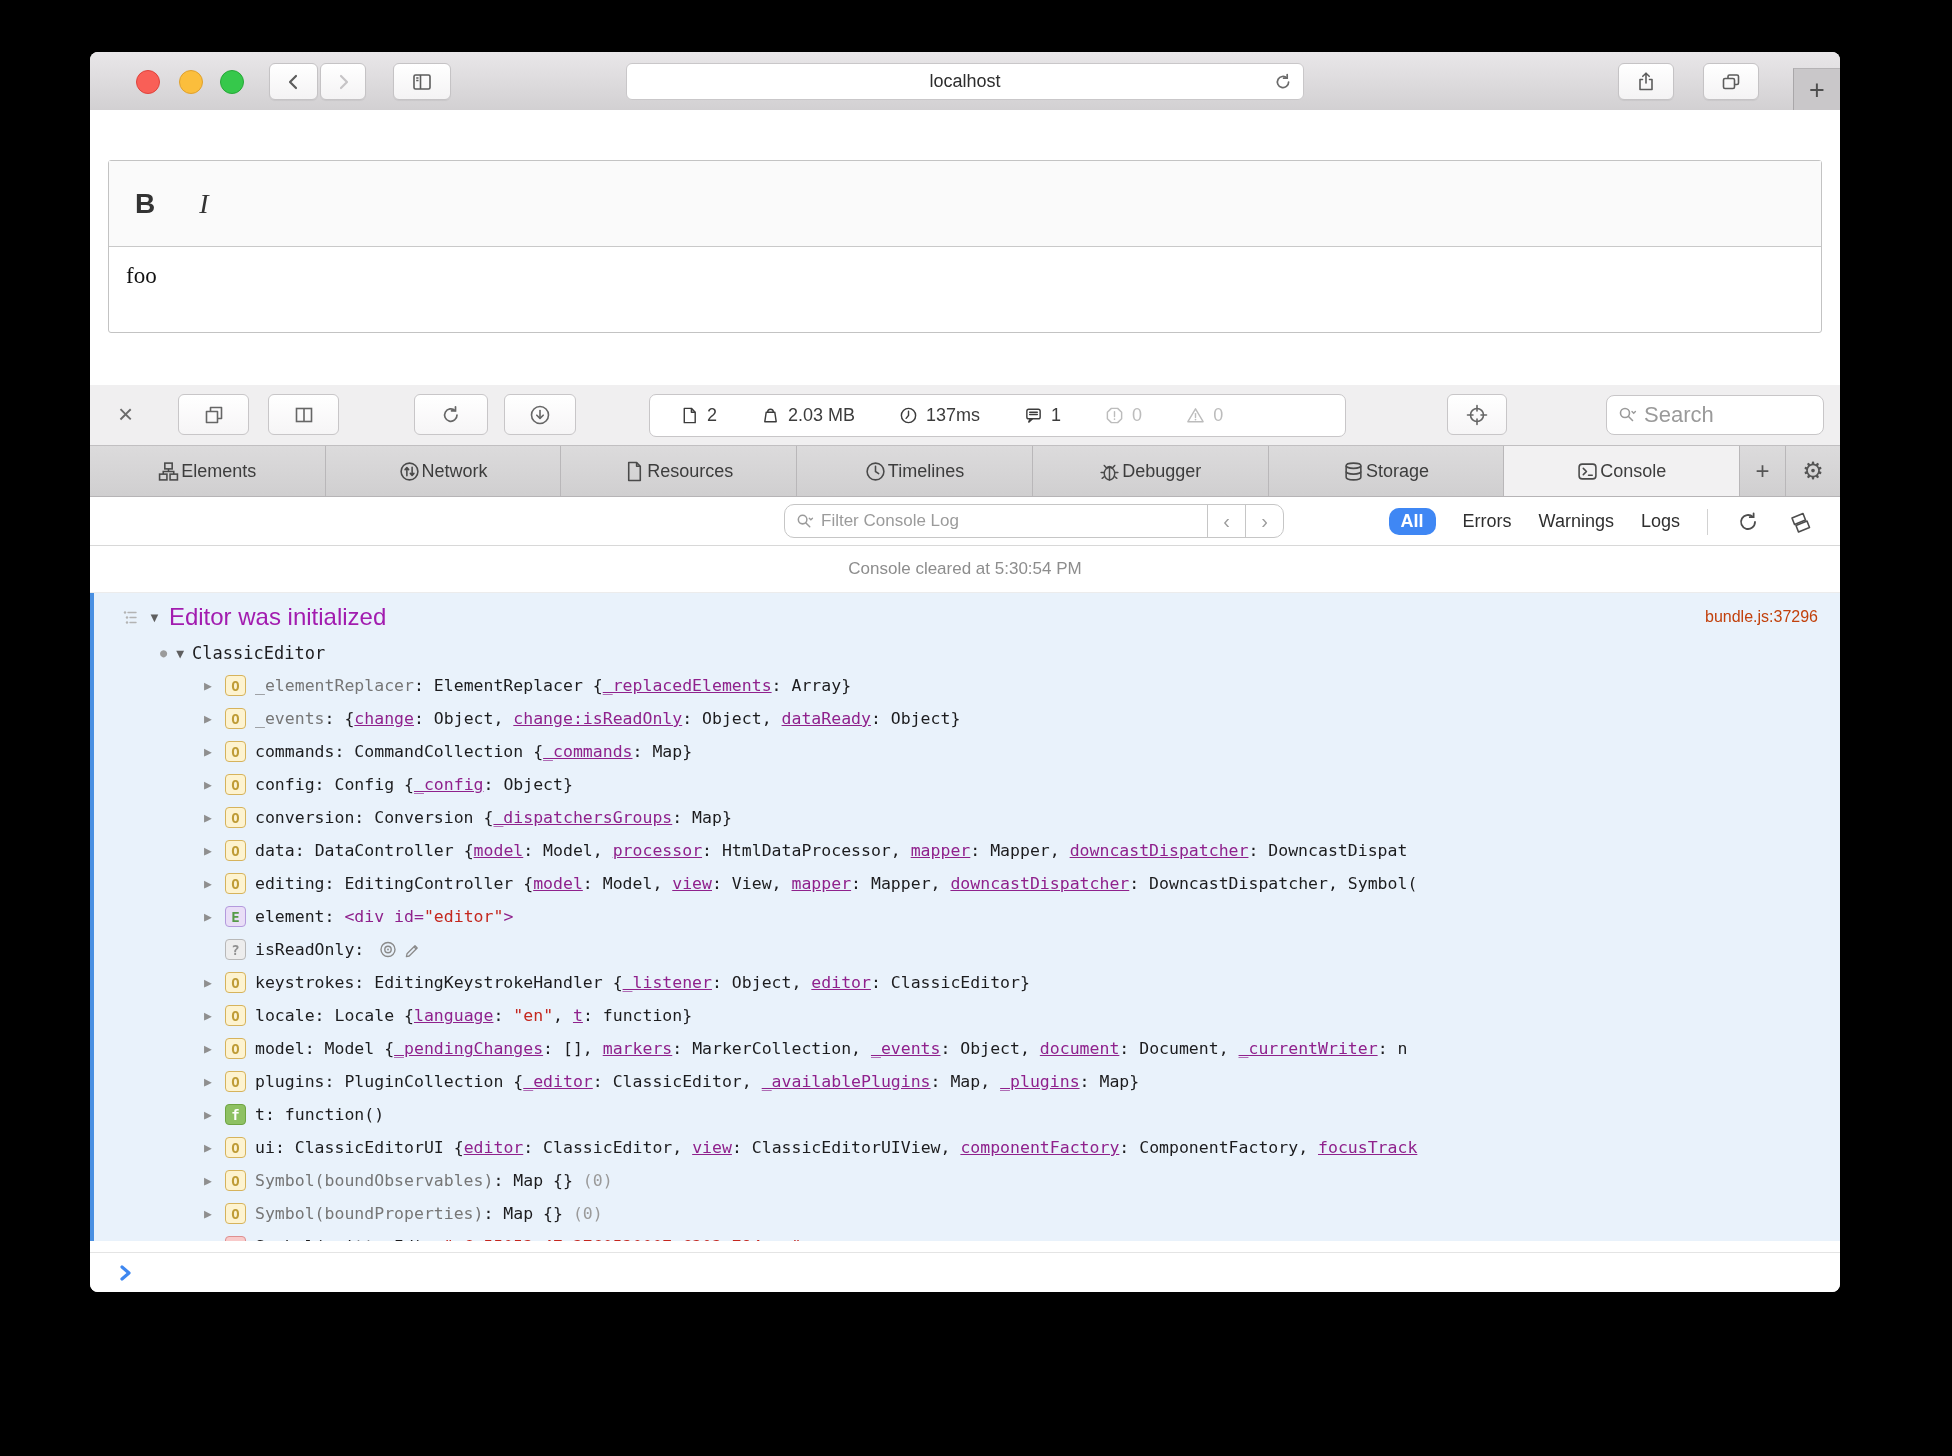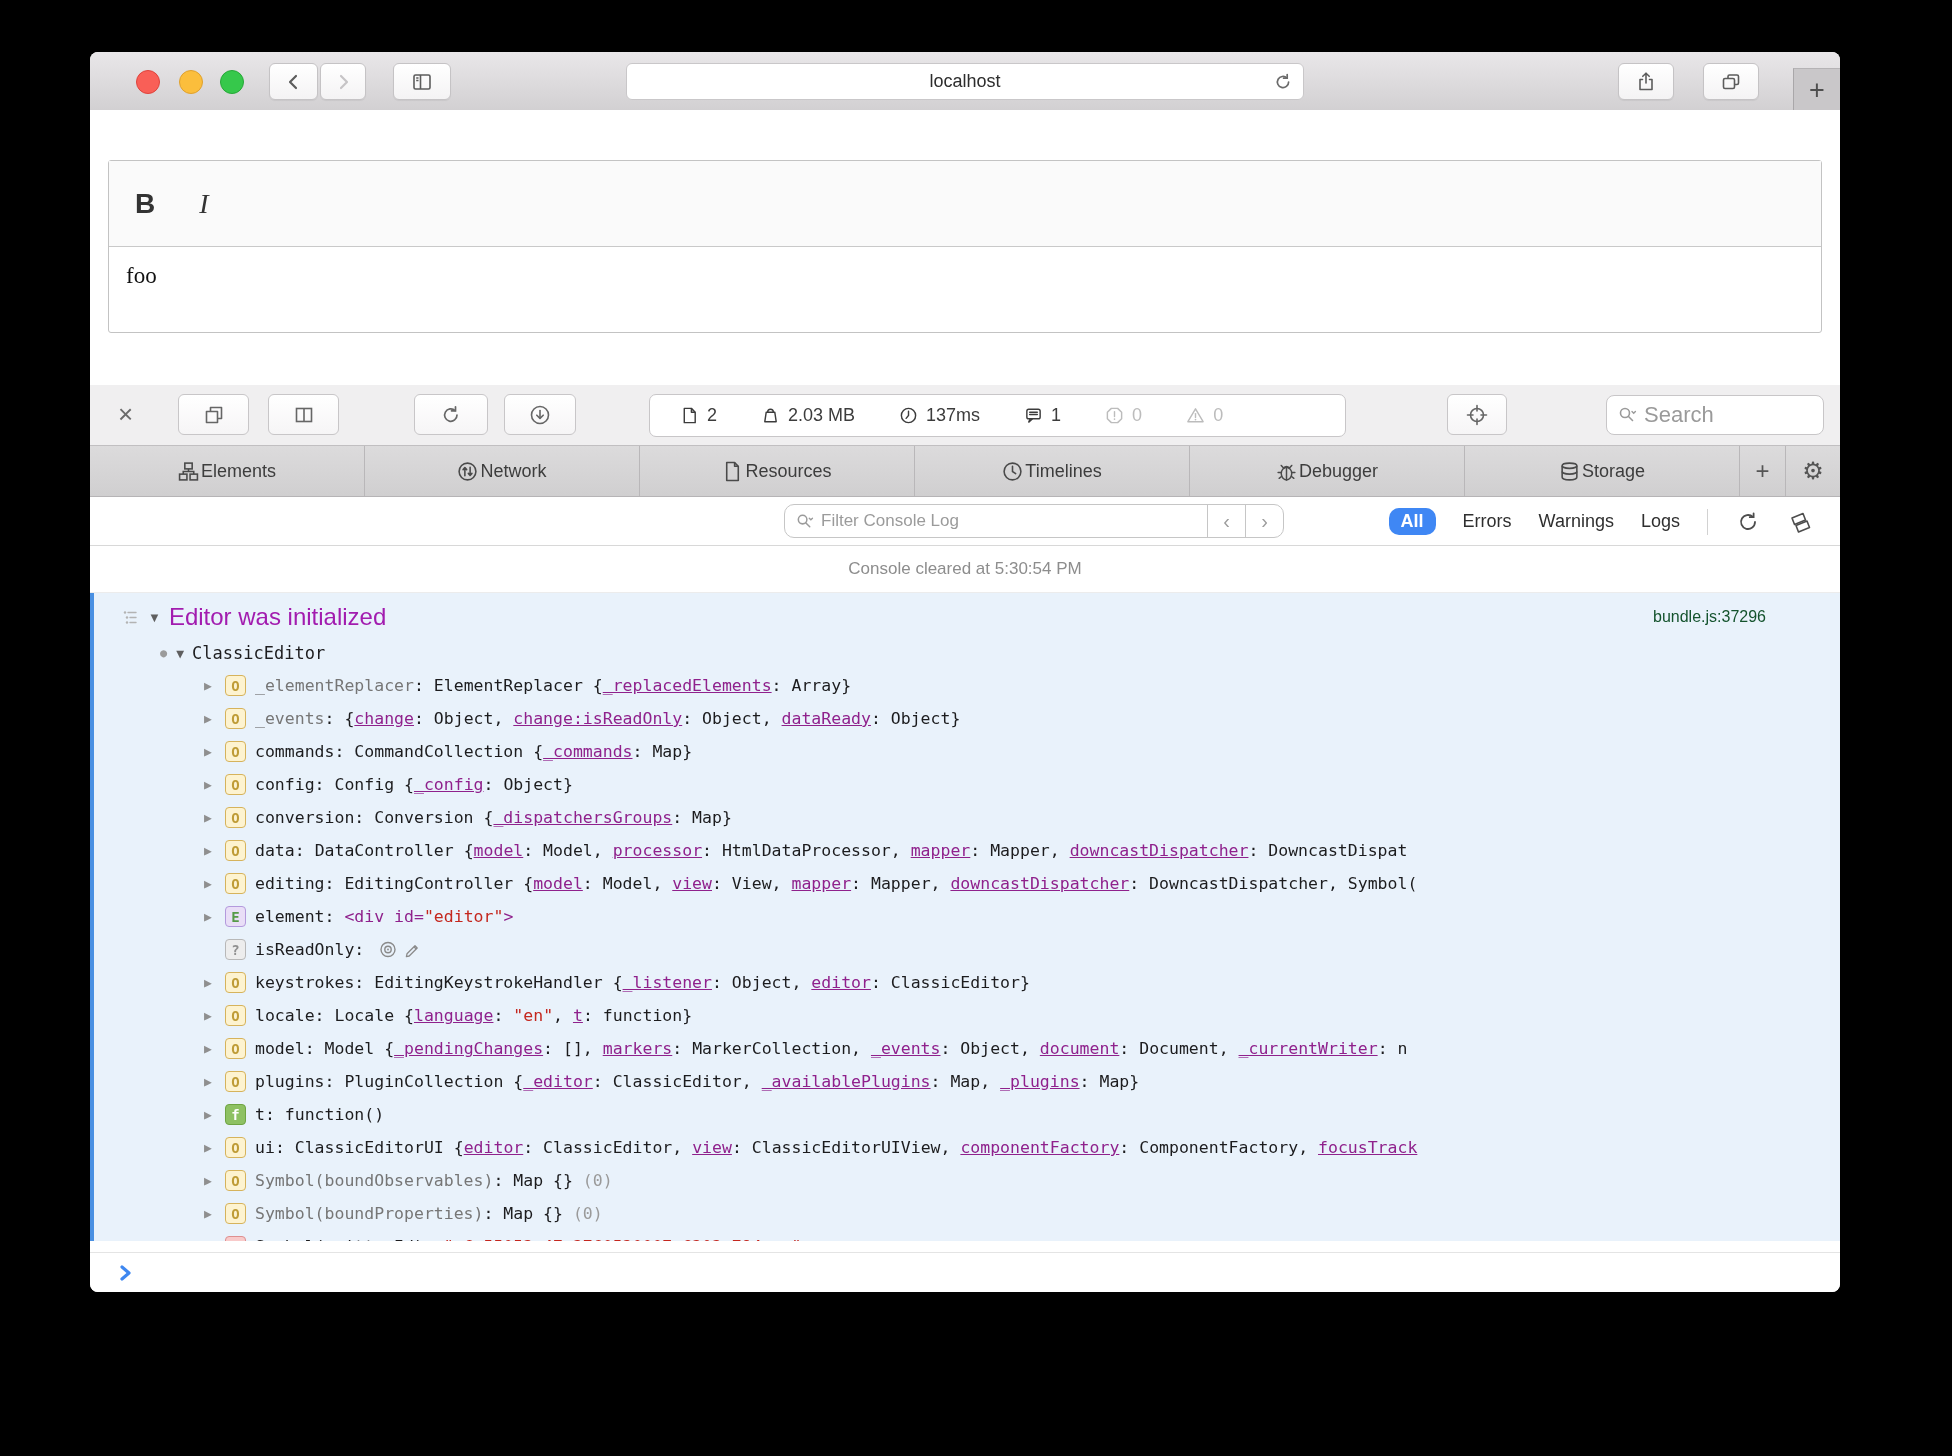--- a/index.html
+++ b/index.html
@@ -67,21 +67,21 @@
   .scope.selected{background:#3f87f4;color:#fff;border-radius:10px;padding:3px 12px;font-weight:bold;}
   .scopediv{width:1px;height:26px;background:#d2d2d2;}
   .iconbtn{display:flex;align-items:center;justify-content:center;color:#4d4d4d;}
   
   .cleared{height:47px;display:flex;align-items:center;justify-content:center;font-size:17px;color:#8d8d8d;
     border-bottom:1px solid #ececec;box-sizing:border-box;flex:none;background:#fff;}
   .log{height:648px;flex:none;background:#e9f2fb;border-left:4px solid #4a90e2;box-sizing:border-box;
     overflow:hidden;padding-top:4px;}
   .loghdr{height:40px;display:flex;align-items:center;}
   .loghdr .title{margin-left:8px;font-size:24px;color:#a21caf;}
-  .loghdr .src{margin-left:auto;padding-right:74px;font-size:16px;color:#14532d;}
+  .loghdr .src{margin-left:auto;padding-right:22px;font-size:16px;color:#c2410c;}
   .logroot{height:32px;display:flex;align-items:center;font-family:"DejaVu Sans Mono",monospace;
     font-size:17px;color:#1d1d1f;}
   .bullet{margin-left:66px;color:#9b9b9b;font-size:12px;}
   .tri-open{margin-left:9px;color:#5f5f5f;font-size:13px;}
   .tri-closed{color:#8f8f8f;font-size:13px;width:19px;display:inline-block;}
   .tri-none{width:19px;display:inline-block;}
   .trow{height:33px;display:flex;align-items:center;padding-left:110px;font-family:"DejaVu Sans Mono",monospace;
     font-size:16.5px;white-space:pre;}
   .badge{display:inline-flex;align-items:center;justify-content:center;width:21px;height:21px;border-radius:4px;
     font-size:14px;font-weight:bold;margin:0 9px 0 2px;box-sizing:border-box;flex:none;
@@ -351,20 +351,30 @@
         <div class="itab">
           <span style="color: rgb(74, 74, 74);">
             <svg width="21" height="21" viewBox="0 0 20 20" fill="none" stroke="currentColor" stroke-width="1.5">
               <ellipse cx="10" cy="4.5" rx="7" ry="2.5"></ellipse>
               <path d="M3 4.5 V15.5 a7 2.5 0 0 0 14 0 V4.5"></path>
               <path d="M3 10 a7 2.5 0 0 0 14 0"></path>
             </svg>
           </span>
           <span>Storage</span>
         </div>
+        <div class="itab selected">
+          <span style="color: rgb(74, 74, 74);">
+            <svg width="21" height="21" viewBox="0 0 20 20" fill="none" stroke="currentColor" stroke-width="1.5" stroke-linecap="round" stroke-linejoin="round">
+              <rect x="2" y="3" width="16" height="14" rx="3"></rect>
+              <path d="M6 7 L9 10 L6 13"></path>
+              <path d="M11 13.5 H14.5"></path>
+            </svg>
+          </span>
+          <span>Console</span>
+        </div>
         <div class="itab-plus">
         <span>+</span>
       </div>
       <div class="itab-gear">
         <span>⚙</span>
       </div>
     </div>
 
     <div class="ifilter">
       <div class="filterfield">

